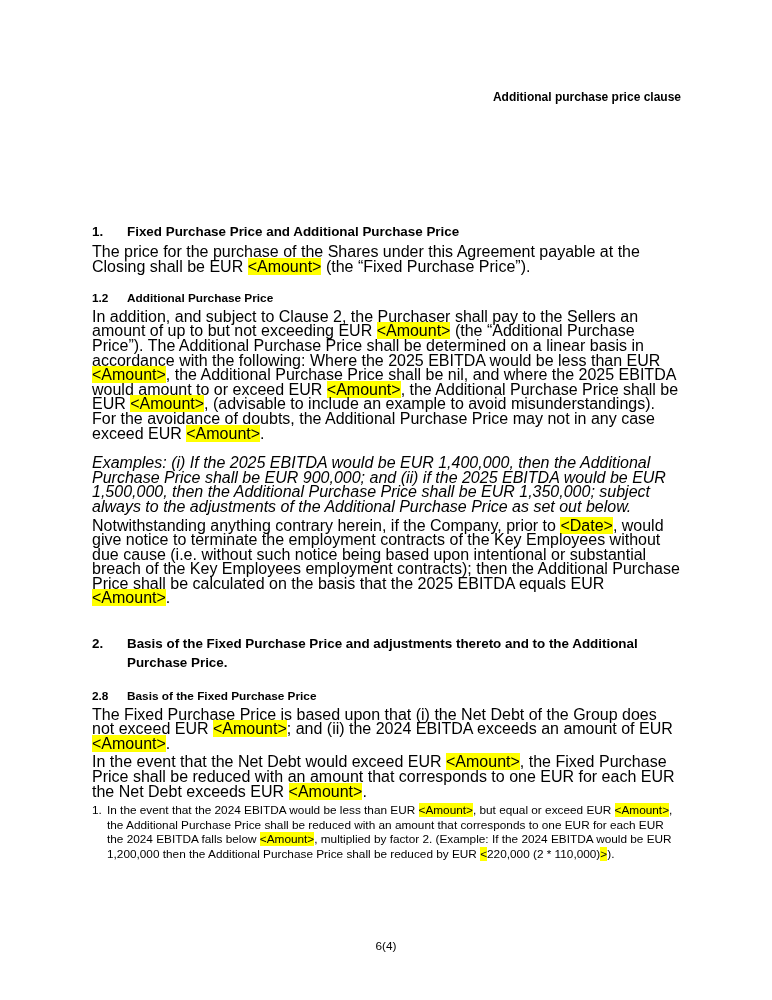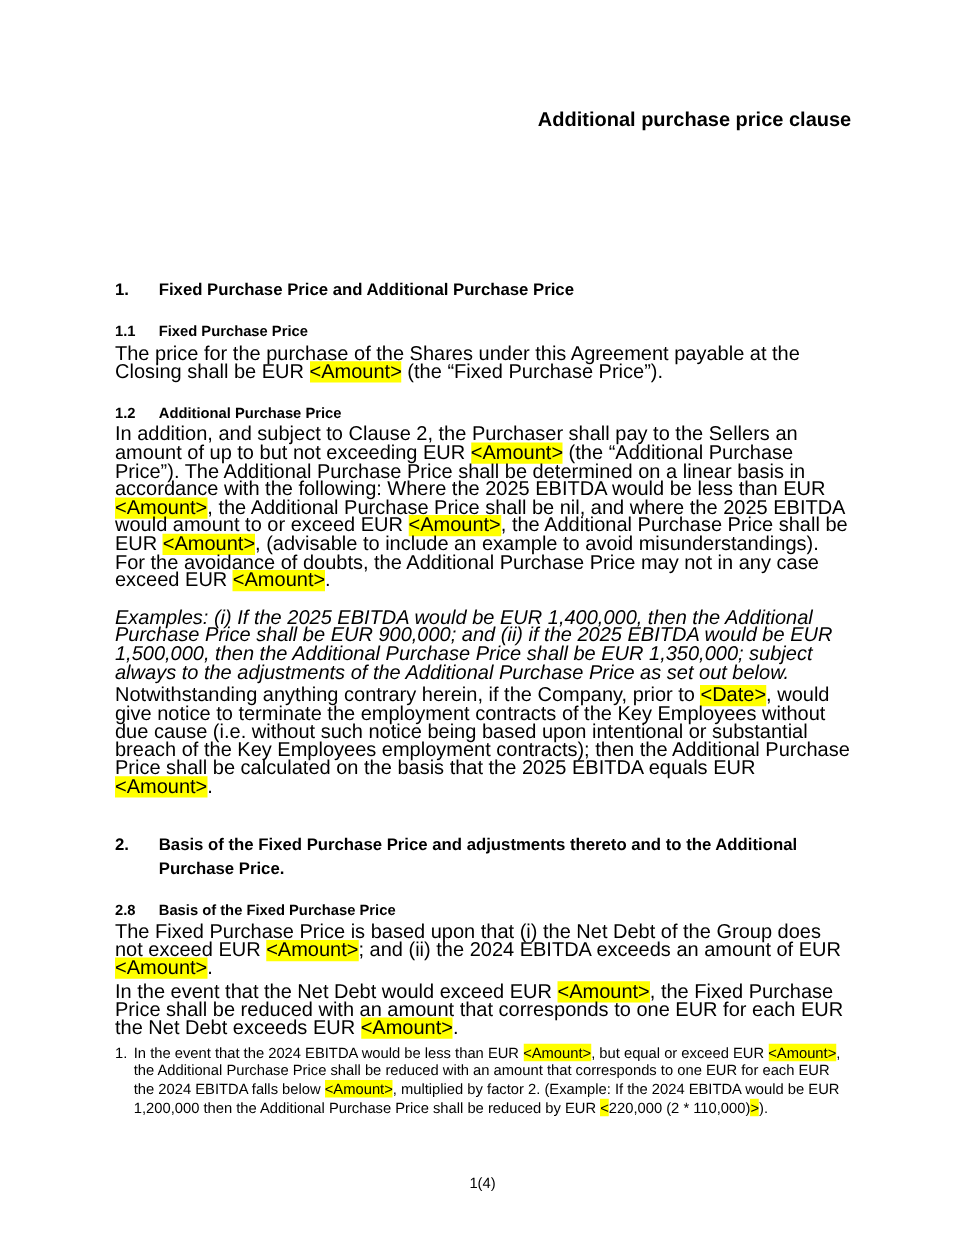--- a/index.html
+++ b/index.html
@@ -13,21 +13,21 @@
     font-family: "Liberation Sans", sans-serif;
     color: #000000;
     overflow: hidden;
     margin: 0 auto;
   }
   .content { padding: 0 91px 0 92px; }
 
   .doc-title {
     margin: 86px 0 0 0;
     text-align: right;
-    font-size: 16px;
+    font-size: 12px;
     font-weight: bold;
     line-height: 22px;
   }
 
   .sec-heading {
     display: flex;
     margin-top: 28px;
     font-weight: bold;
     font-size: 13.4px;
     line-height: 19px;
@@ -81,24 +81,20 @@
 <body>
 
 <div class="page">
   <div class="content">
     <h1 class="doc-title">Additional purchase price clause</h1>
     <main>
         <div class="sec-heading">
           <span class="sec-num">1.</span>
           <span class="sec-title">Fixed Purchase Price and Additional Purchase Price</span>
         </div>
-        <div class="sub-heading">
-          <span class="sub-num">1.1</span>
-          <span class="sub-title">Fixed Purchase Price</span>
-        </div>
         <p class="para"><span>The price for the purchase of the Shares under this Agreement payable at the Closing shall be EUR </span><span class="hl">&lt;Amount&gt;</span><span> (the “Fixed Purchase Price”).</span></p>
         <div class="sub-heading">
           <span class="sub-num">1.2</span>
           <span class="sub-title">Additional Purchase Price</span>
         </div>
         <p class="para"><span>In addition, and subject to Clause 2, the Purchaser shall pay to the Sellers an amount of up to but not exceeding EUR </span><span class="hl">&lt;Amount&gt;</span><span> (the “Additional Purchase Price”). The Additional Purchase Price shall be determined on a linear basis in accordance with the following: Where the 2025 EBITDA would be less than EUR </span><span class="hl">&lt;Amount&gt;</span><span>, the Additional Purchase Price shall be nil, and where the 2025 EBITDA would amount to or exceed EUR </span><span class="hl">&lt;Amount&gt;</span><span>, the Additional Purchase Price shall be EUR </span><span class="hl">&lt;Amount&gt;</span><span>, (advisable to include an example to avoid misunderstandings). For the avoidance of doubts, the Additional Purchase Price may not in any case exceed EUR </span><span class="hl">&lt;Amount&gt;</span><span>.</span></p>
         <p class="para italic"><span>Examples: (i) If the 2025 EBITDA would be EUR 1,400,000, then the Additional Purchase Price shall be EUR 900,000; and (ii) if the 2025 EBITDA would be EUR 1,500,000, then the Additional Purchase Price shall be EUR 1,350,000; subject always to the adjustments of the Additional Purchase Price as set out below.</span></p>
         <p class="para"><span>Notwithstanding anything contrary herein, if the Company, prior to </span><span class="hl">&lt;Date&gt;</span><span>, would give notice to terminate the employment contracts of the Key Employees without due cause (i.e. without such notice being based upon intentional or substantial breach of the Key Employees employment contracts); then the Additional Purchase Price shall be calculated on the basis that the 2025 EBITDA equals EUR </span><span class="hl">&lt;Amount&gt;</span><span>.</span></p>
         <div class="sec-heading">
           <span class="sec-num">2.</span>
@@ -109,14 +105,14 @@
           <span class="sub-title">Basis of the Fixed Purchase Price</span>
         </div>
         <p class="para"><span>The Fixed Purchase Price is based upon that (i) the Net Debt of the Group does not exceed EUR </span><span class="hl">&lt;Amount&gt;</span><span>; and (ii) the 2024 EBITDA exceeds an amount of EUR </span><span class="hl">&lt;Amount&gt;</span><span>.</span></p>
         <p class="para"><span>In the event that the Net Debt would exceed EUR </span><span class="hl">&lt;Amount&gt;</span><span>, the Fixed Purchase Price shall be reduced with an amount that corresponds to one EUR for each EUR the Net Debt exceeds EUR </span><span class="hl">&lt;Amount&gt;</span><span>.</span></p>
         <div class="list-item">
           <span class="list-marker">1.</span>
           <span class="list-text"><span>In the event that the 2024 EBITDA would be less than EUR </span><span class="hl">&lt;Amount&gt;</span><span>, but equal or exceed EUR </span><span class="hl">&lt;Amount&gt;</span><span>, the Additional Purchase Price shall be reduced with an amount that corresponds to one EUR for each EUR the 2024 EBITDA falls below </span><span class="hl">&lt;Amount&gt;</span><span>, multiplied by factor 2. (Example: If the 2024 EBITDA would be EUR 1,200,000 then the Additional Purchase Price shall be reduced by EUR </span><span class="hl">&lt;</span><span>220,000 (2 * 110,000)</span><span class="hl">&gt;</span><span>).</span></span>
         </div>
       </main>
   </div>
-  <div class="page-number">1(4)</div>
+  <div class="page-number">6(4)</div>
 </div>
 
 </body></html>

